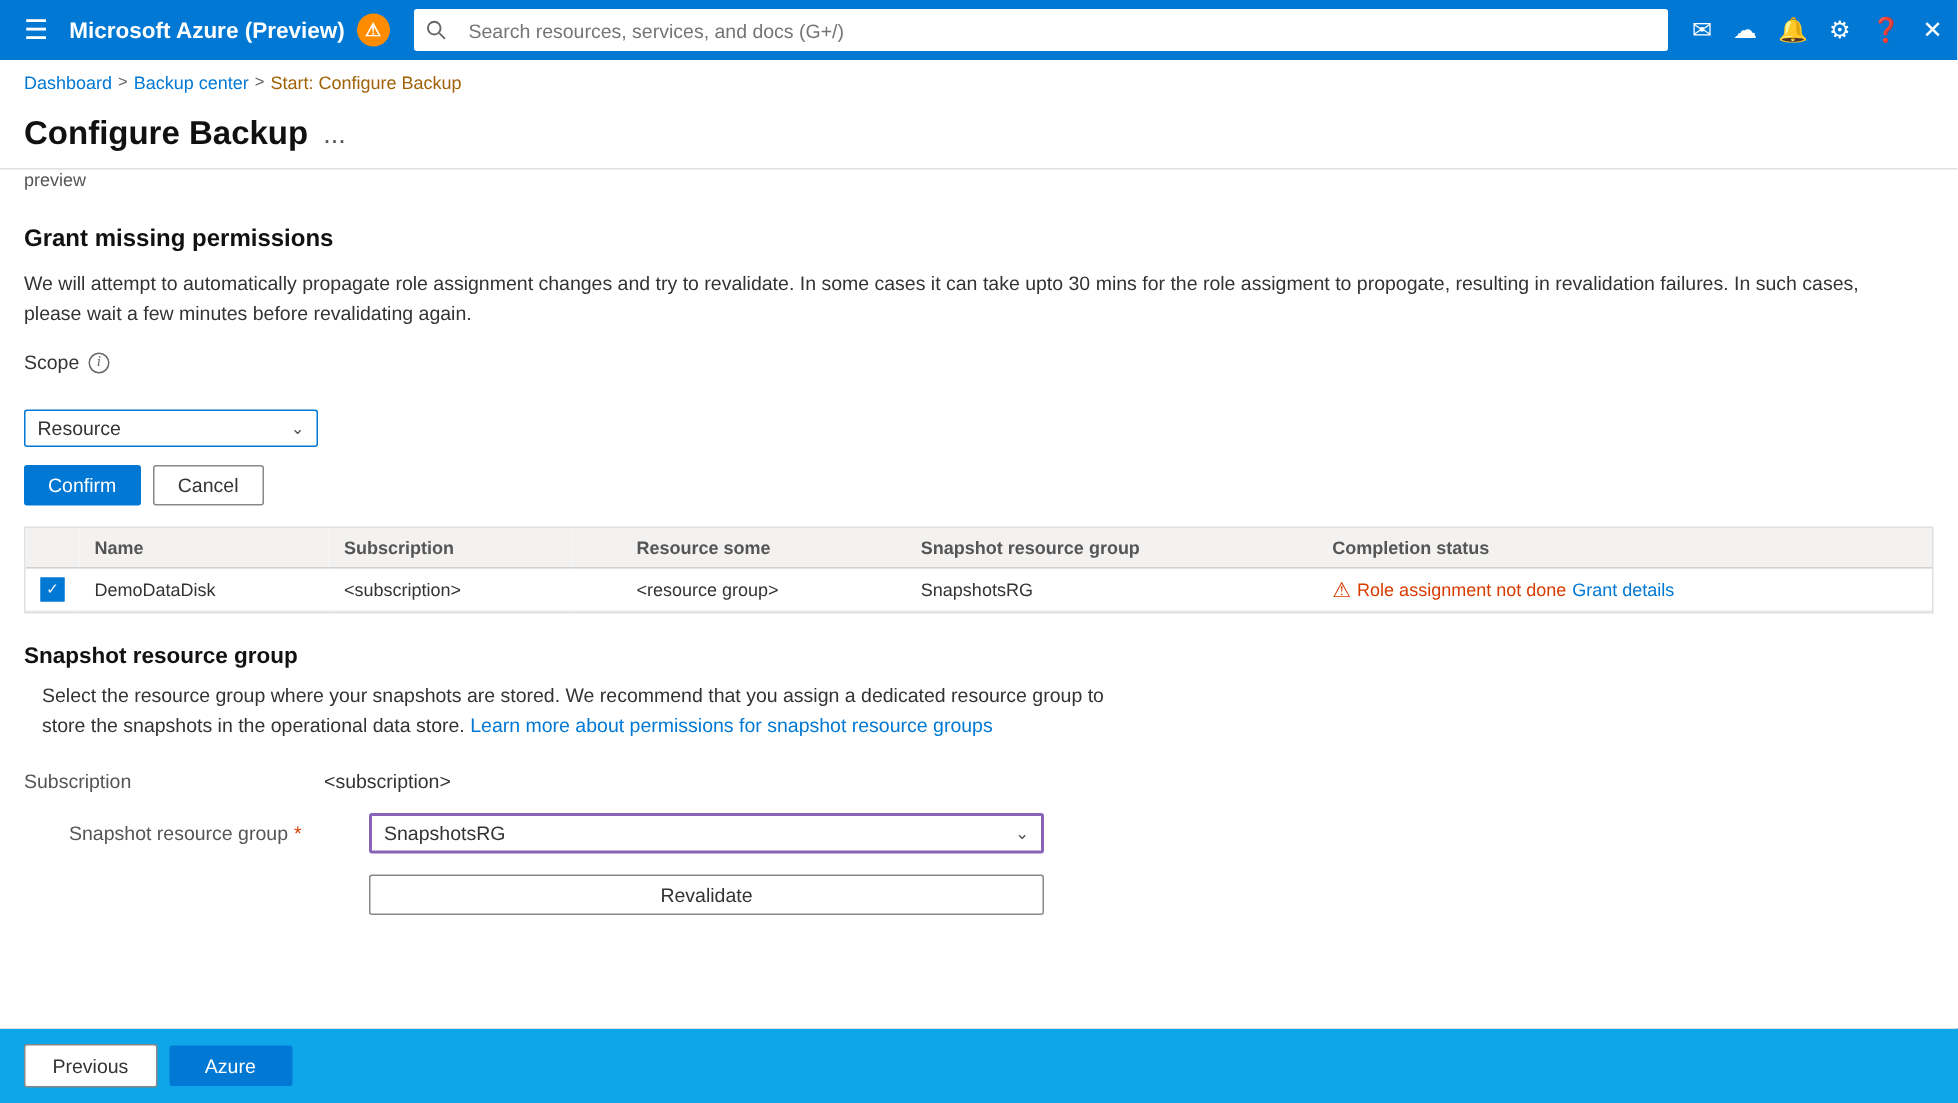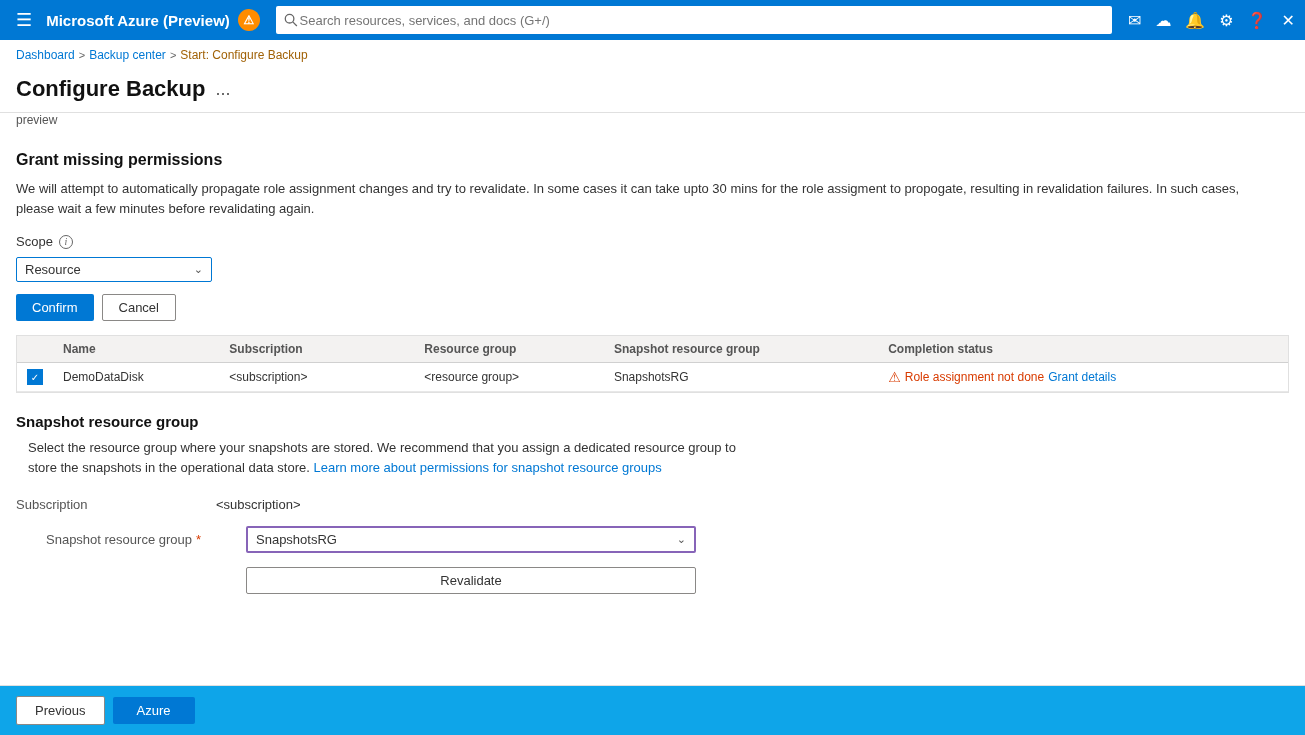--- a/index.html
+++ b/index.html
@@ -19,21 +19,21 @@
     .top-nav .app-title { font-size: 15px; font-weight: 600; white-space: nowrap; flex-shrink: 0; text-align: right; }
     .top-nav .notif-icon { background: #ff8c00; border-radius: 50%; width: 22px; height: 22px; display: flex; align-items: center; justify-content: center; font-size: 12px; font-weight: bold; flex-shrink: 0; }
     .top-nav .search-bar {
       flex: 1;
       display: flex;
       align-items: center;
       background: #fff;
       border-radius: 2px;
       padding: 0 8px;
       height: 28px;
-      gap: 2px;
+      gap: 15px;
       margin: 0 8px;
     }
     .top-nav .search-bar input {
       border: none;
       outline: none;
       font-size: 13px;
       color: #333;
       width: 100%;
     }
     .top-nav .nav-icons { display: flex; align-items: center; gap: 14px; margin-left: auto; }
@@ -66,21 +66,21 @@
 
     
     .main-content { padding: 16px; }
 
     
     .section-title { font-size: 16px; font-weight: 600; color: #111; margin-bottom: 10px; }
 
     .description-text { font-size: 13px; color: #333; line-height: 1.5; margin-bottom: 16px; max-width: 98%; }
 
     
-    .scope-row { display: flex; align-items: center; gap: 6px; margin-bottom: 8px; }
+    .scope-row { display: flex; align-items: center; gap: 6px; margin-bottom: 24px; }
     .scope-label { font-size: 13px; font-weight: 500; }
     .info-icon {
       display: inline-flex; align-items: center; justify-content: center;
       width: 14px; height: 14px; border-radius: 50%; border: 1px solid #666;
       font-size: 10px; color: #666; cursor: pointer; font-style: italic; font-family: serif;
     }
 
     
     .dropdown-select {
       display: flex; align-items: center; justify-content: space-between;
@@ -219,21 +219,21 @@
   </div>
 
   <div class="table-container">
     <table class="data-table">
       <thead>
         <tr>
           <th class="checkbox-cell"></th>
           <th>Name</th>
           <th>Subscription</th>
           <th></th>
-          <th>Resource group</th>
+          <th>Resource some</th>
           <th>Snapshot resource group</th>
           <th>Completion status</th>
         </tr>
       </thead>
       <tbody>
         <tr class="table-row">
           <td class="checkbox-cell">
             <div class="checkbox-checked">✓</div>
           </td>
           <td>DemoDataDisk</td>

